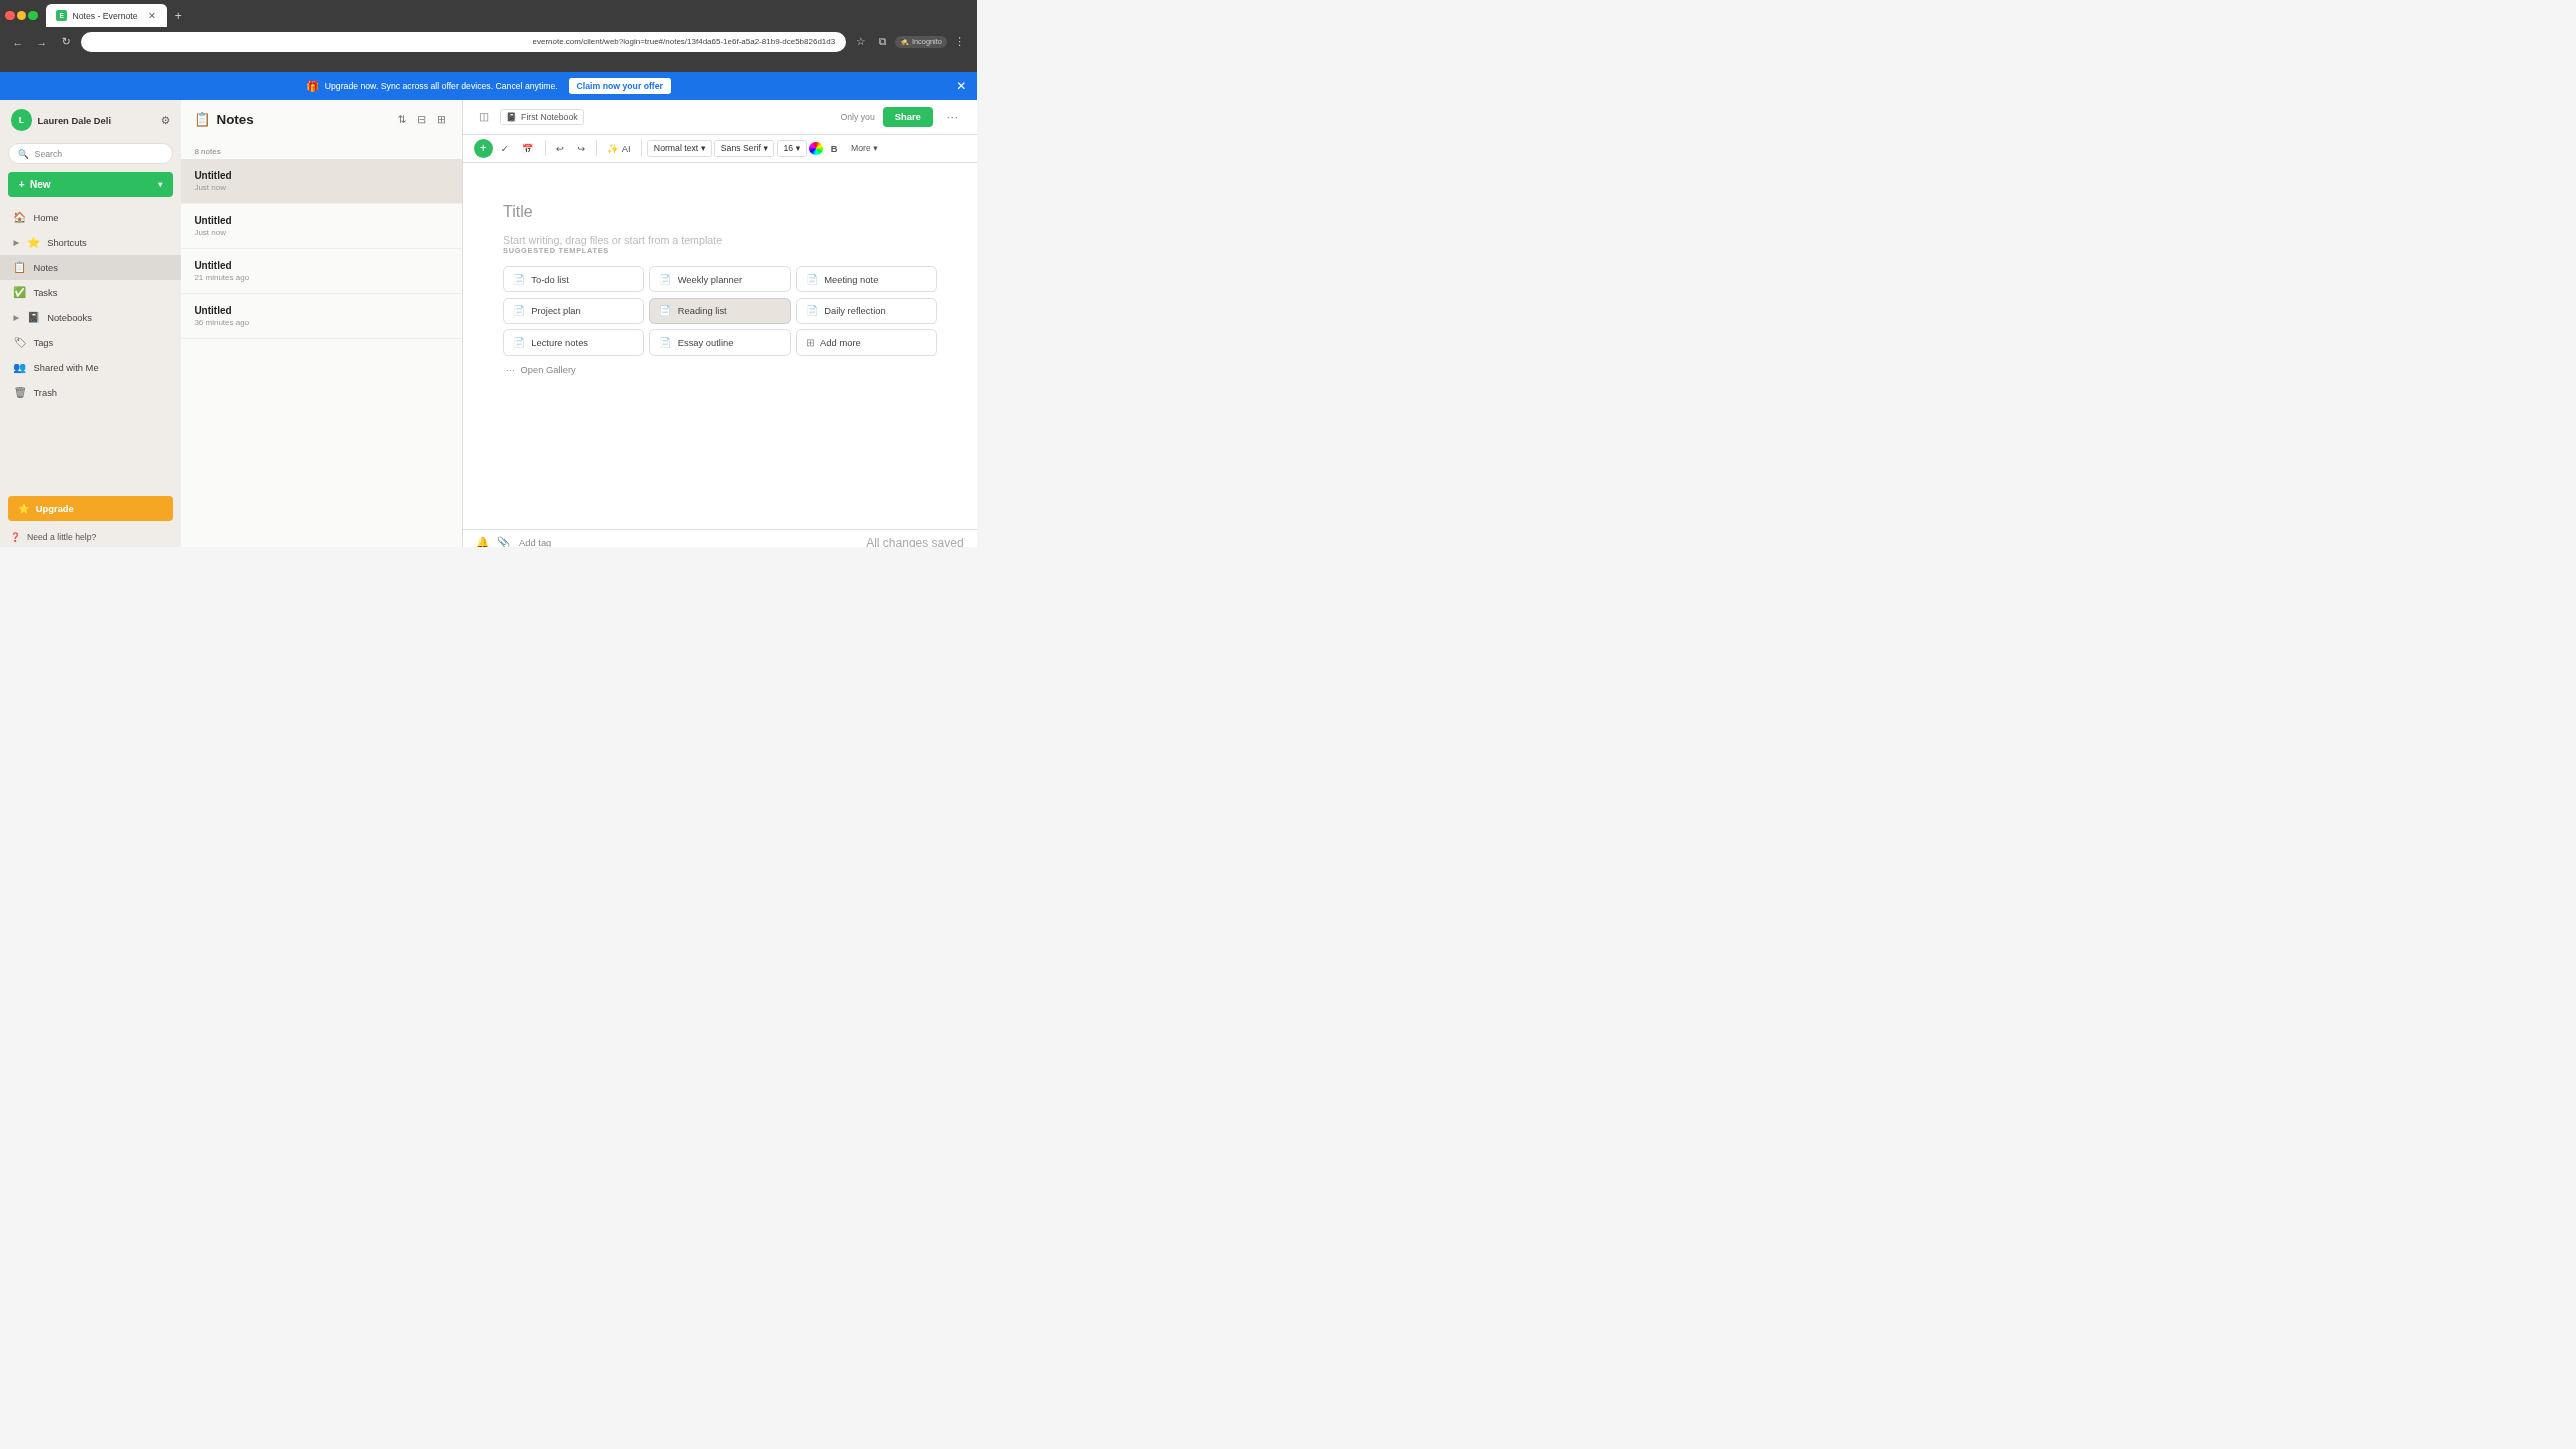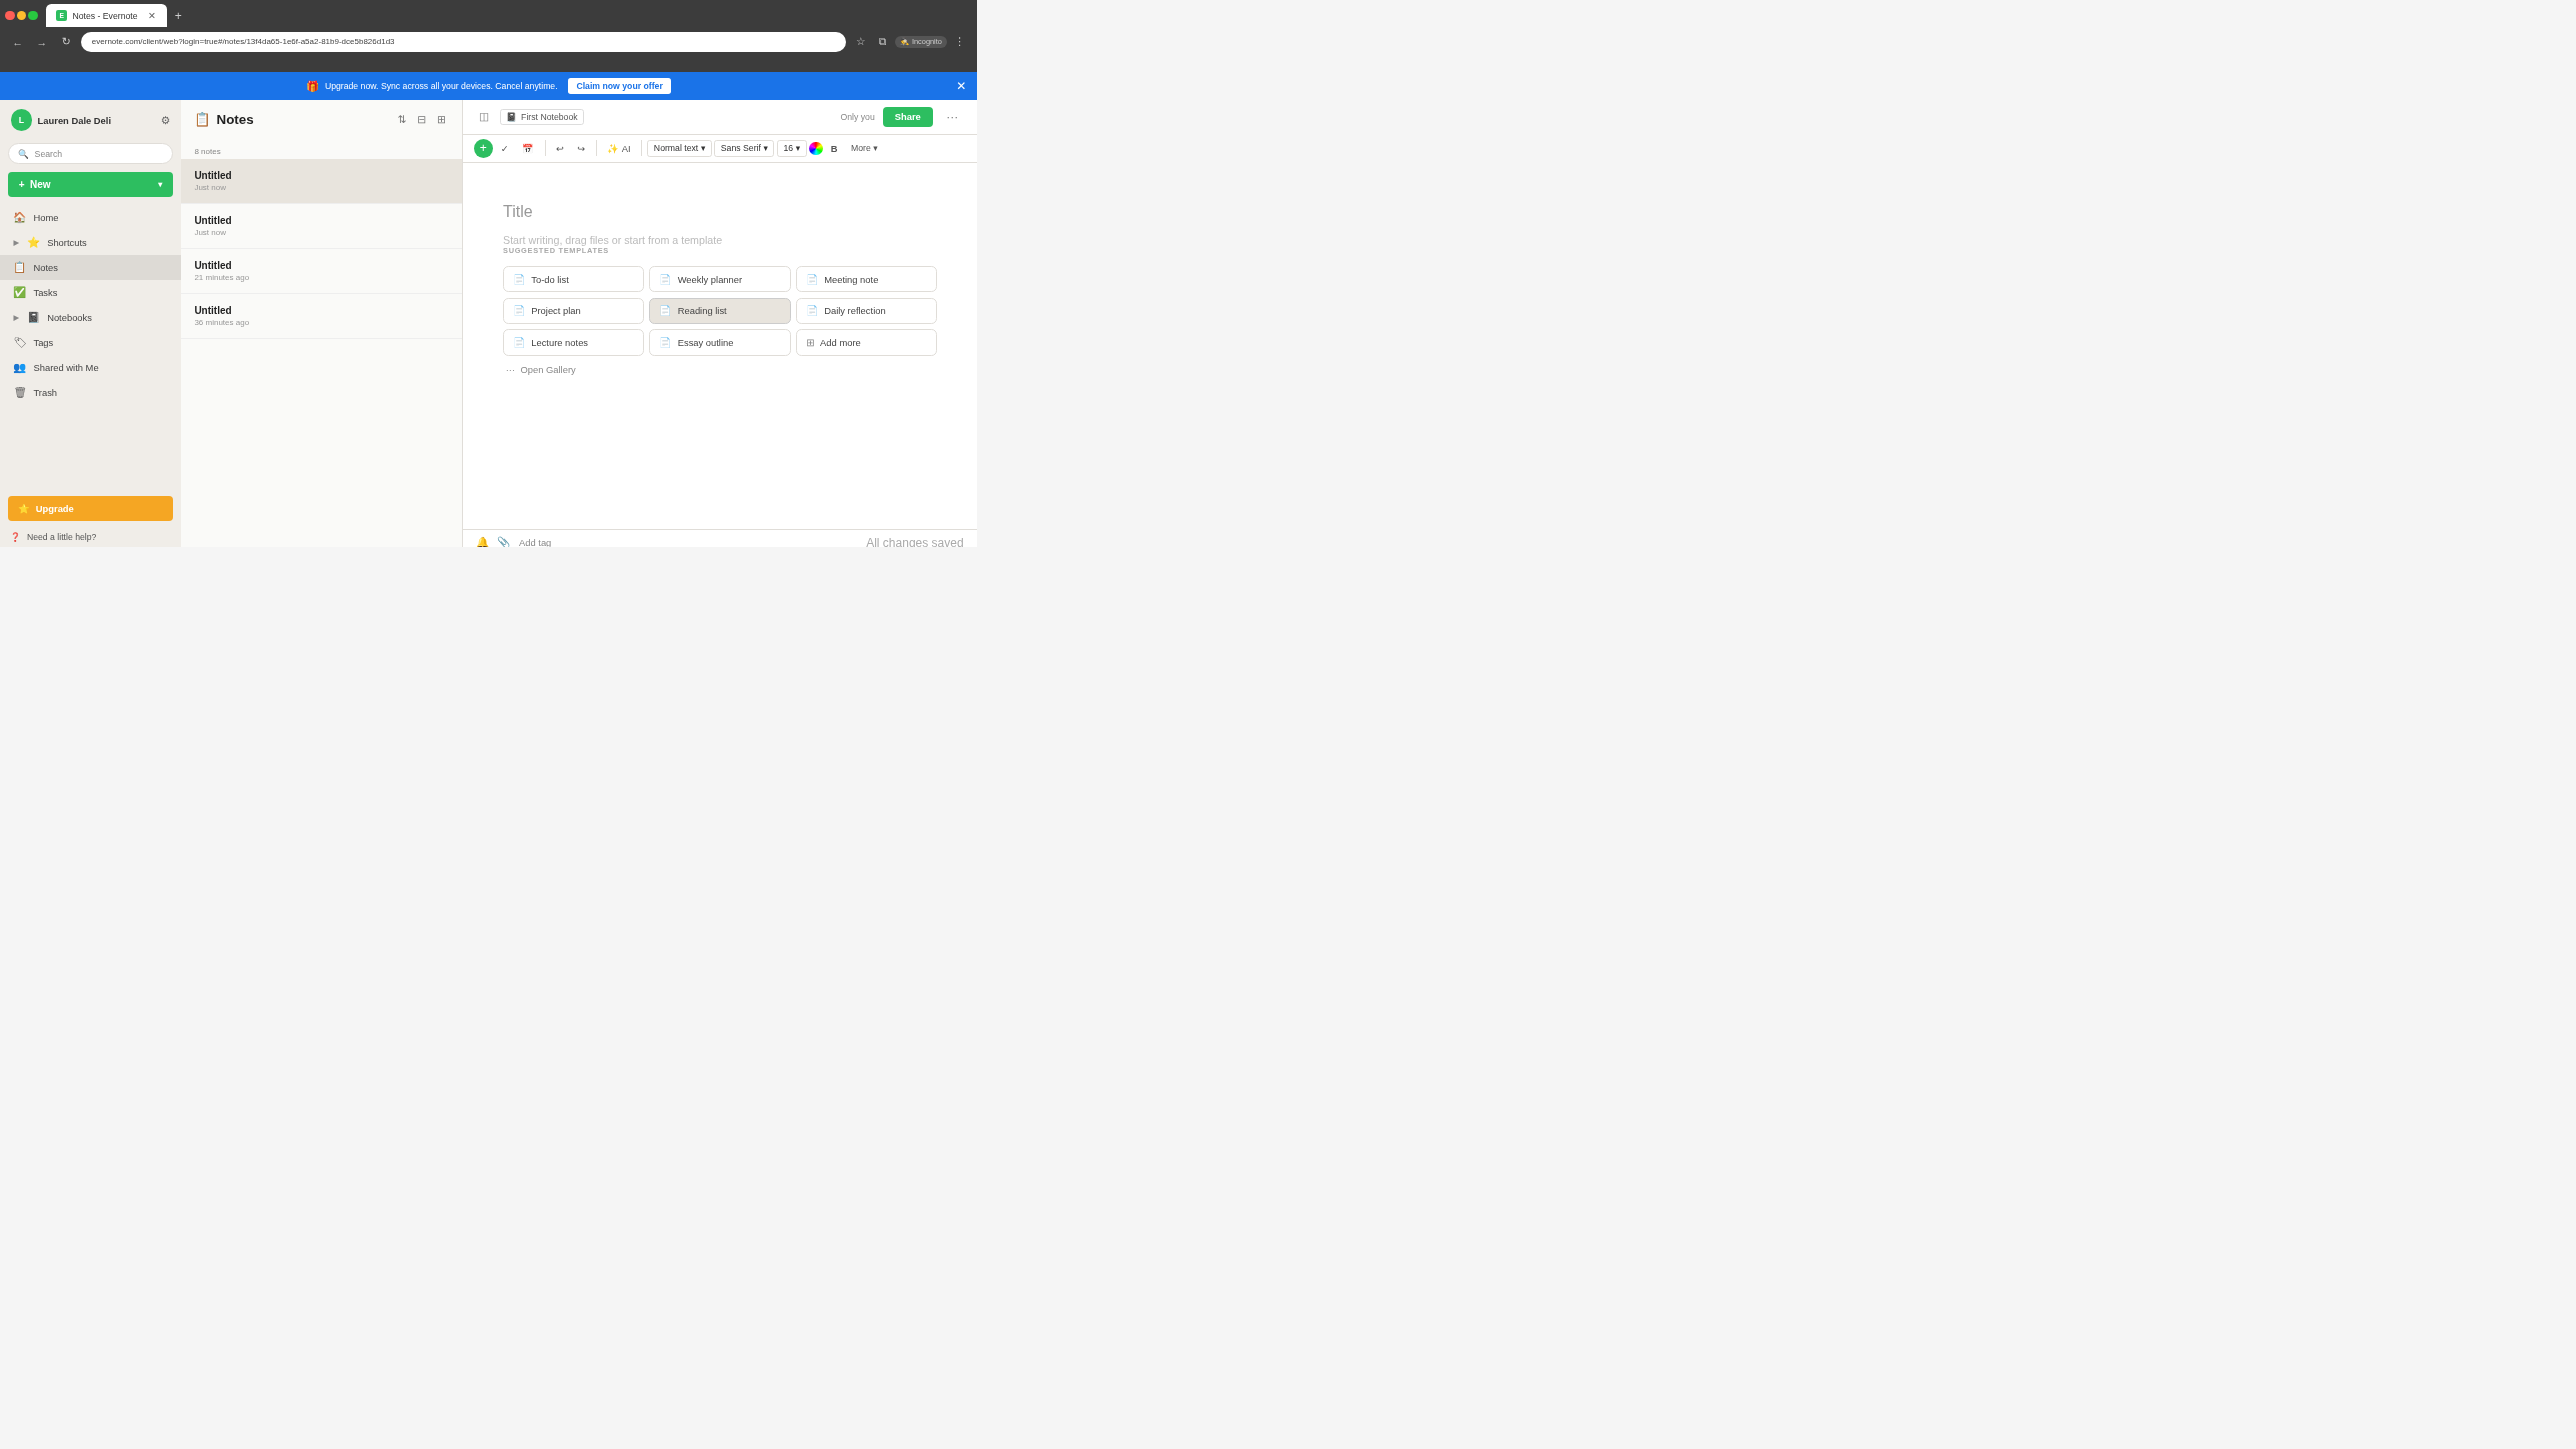--- a/index.html
+++ b/index.html
@@ -86,20 +86,21 @@
     .address-bar {
       flex: 1;
       background: #ffffff;
       border-radius: 13.4px;
       padding: 2.7px 10.7px;
       font-size: 8.7px;
       color: #333;
       display: flex;
       align-items: center;
       height: 20px;
+      justify-content: flex-end;
     }
     .address-bar-url { font-size: 8px; color: #444; }
     .browser-actions {
       display: flex;
       gap: 2.7px;
       align-items: center;
     }
     .browser-action-btn {
       color: #ccc;
       font-size: 10.7px;
@@ -560,21 +561,21 @@
       </div>
       <span class="browser-action-btn">⋮</span>
     </div>
   </div>
 </div>
 
 <div class="app-container">
 
   <div class="upgrade-banner">
     <span class="gift-icon">🎁</span>
-    <span>Upgrade now. Sync across all your devices. Cancel anytime.</span>
+    <span>Upgrade now. Sync across all offer devices. Cancel anytime.</span>
     <button class="claim-btn">Claim now your offer</button>
     <span class="banner-close">✕</span>
   </div>
 
   <div class="main-app">
 
     <div class="sidebar">
       <div class="sidebar-header">
         <div class="user-avatar">
           <span>L</span>

